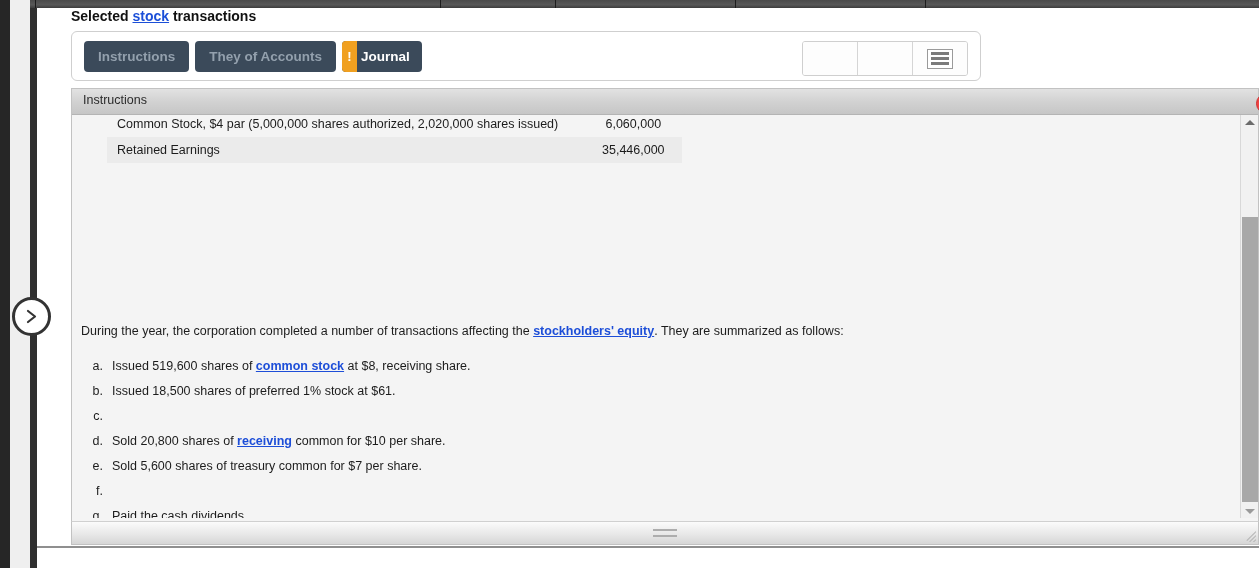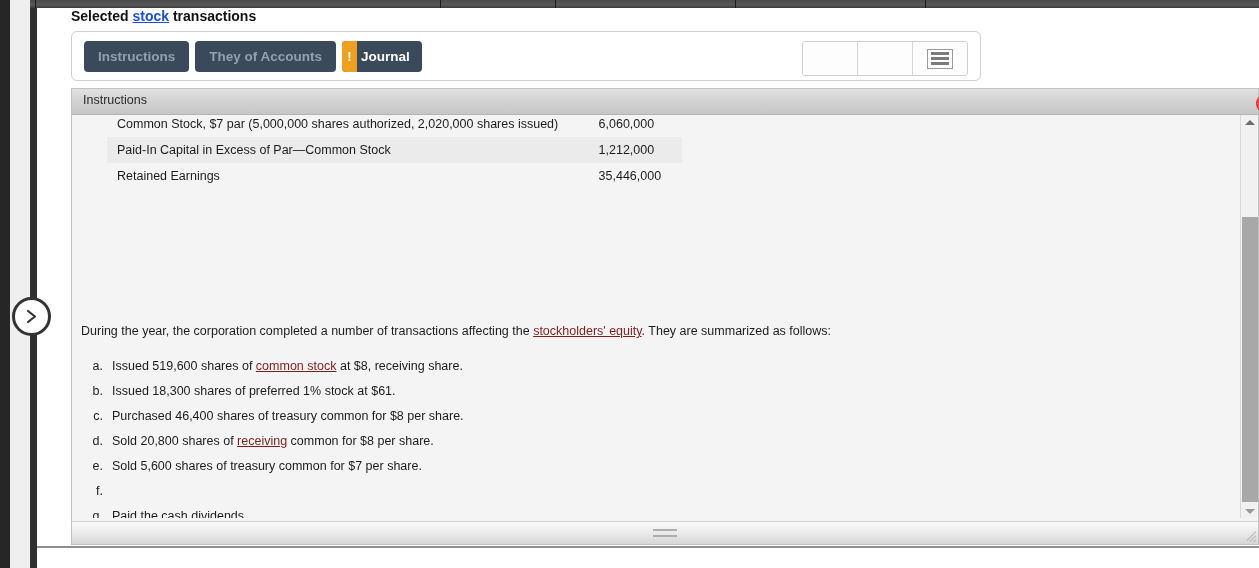--- a/index.html
+++ b/index.html
@@ -242,35 +242,36 @@
     font-size: 12.5px;
     color: #1c1c1c;
   }
   #equity-table td {
     padding: 6px 0;
     vertical-align: middle;
   }
   #equity-table tr:nth-child(even) { background: #ebebeb; }
   #equity-table td.acct { padding-left: 10px; }
   #equity-table td.amt {
-    text-align: left;
+    text-align: center;
     padding-right: 14px;
     white-space: nowrap;
   }
 
   #intro-para {
     position: absolute;
     left: 9px; top: 209px;
     font-size: 12.5px;
     color: #1c1c1c;
     white-space: nowrap;
   }
   #intro-para a, .item a {
-    color: #7f1d1d;
+    color: #1d4ed8;
     text-decoration: underline;
+    font-weight: bold;
   }
 
   #txn-list {
     position: absolute;
     left: 9px; top: 244px;
     width: 1100px;
   }
   .item {
     display: flex;
     font-size: 12.5px;
@@ -425,54 +426,49 @@
   <div id="panel-header">
     <div id="panel-header-title">Instructions</div>
     <div id="close-button">✕</div>
   </div>
 
   <div id="panel-body">
 
     <table id="equity-table">
       <tbody>
         <tr>
-          <td class="acct">Common Stock, $7 par (5,000,000 shares authorized, 2,020,000 shares issued)</td>
+          <td class="acct">Common Stock, $4 par (5,000,000 shares authorized, 2,020,000 shares issued)</td>
           <td class="amt">6,060,000</td>
-        </tr>
-        <tr>
-          <td class="acct">Paid-In Capital in Excess of Par—Common Stock</td>
-          <td class="amt">1,212,000</td>
         </tr>
         <tr>
           <td class="acct">Retained Earnings</td>
           <td class="amt">35,446,000</td>
         </tr>
       </tbody>
     </table>
 
     <div id="intro-para">
       <span>During the year, the corporation completed a number of transactions affecting the </span><a href="#">stockholders' equity</a><span>. They are summarized as follows:</span>
     </div>
 
     <div id="txn-list">
       <div class="item">
         <span class="ltr">a.</span>
         <span><span>Issued 519,600 shares of </span><a href="#">common stock</a><span> at $8, receiving share.</span></span>
       </div>
       <div class="item">
         <span class="ltr">b.</span>
-        <span>Issued 18,300 shares of preferred 1% stock at $61.</span>
+        <span>Issued 18,500 shares of preferred 1% stock at $61.</span>
       </div>
       <div class="item">
         <span class="ltr">c.</span>
-        <span>Purchased 46,400 shares of treasury common for $8 per share.</span>
       </div>
       <div class="item">
         <span class="ltr">d.</span>
-        <span><span>Sold 20,800 shares of </span><a href="#">receiving</a><span> common for $8 per share.</span></span>
+        <span><span>Sold 20,800 shares of </span><a href="#">receiving</a><span> common for $10 per share.</span></span>
       </div>
       <div class="item">
         <span class="ltr">e.</span>
         <span>Sold 5,600 shares of treasury common for $7 per share.</span>
       </div>
       <div class="item">
         <span class="ltr">f.</span>
       </div>
       <div class="item">
         <span class="ltr">g.</span>

